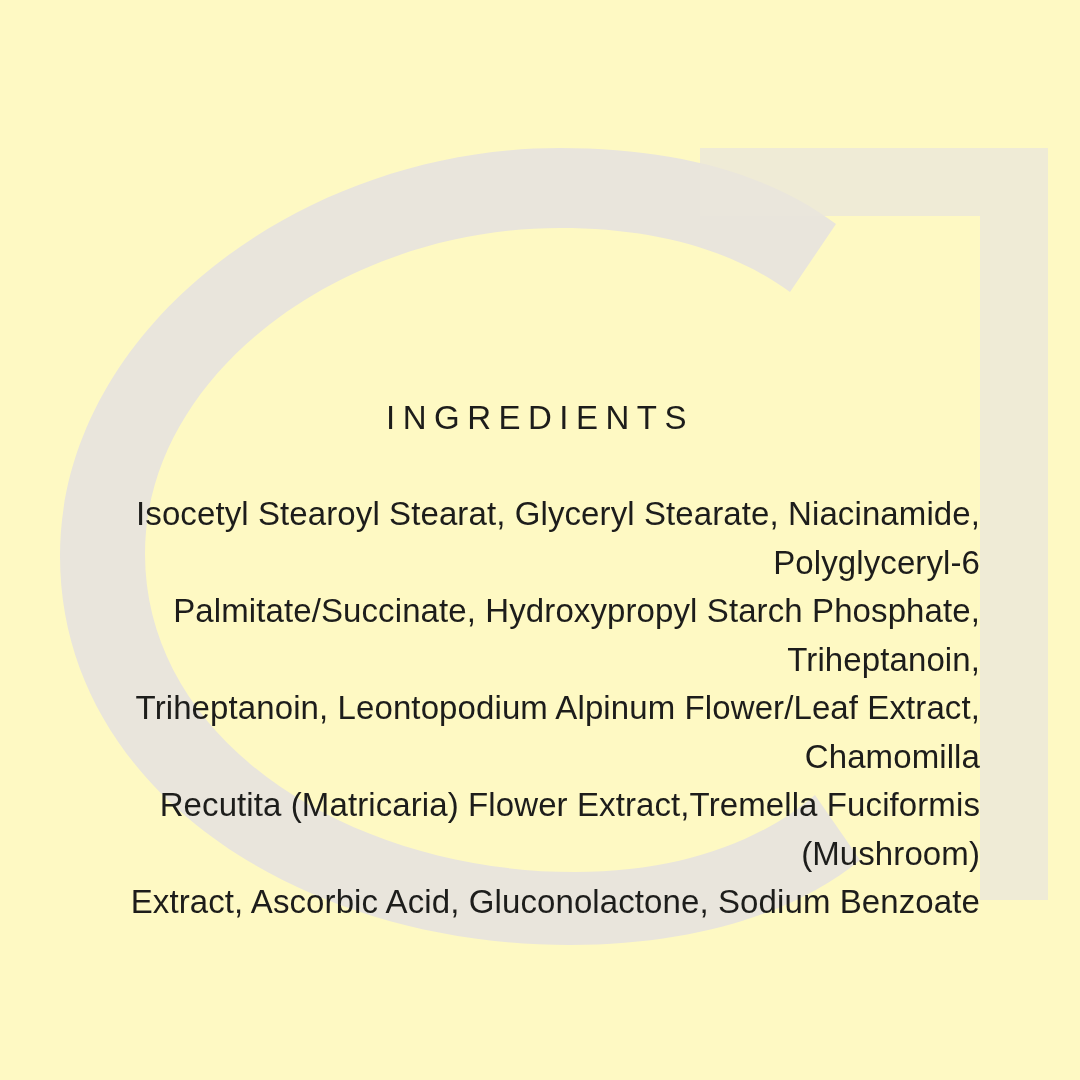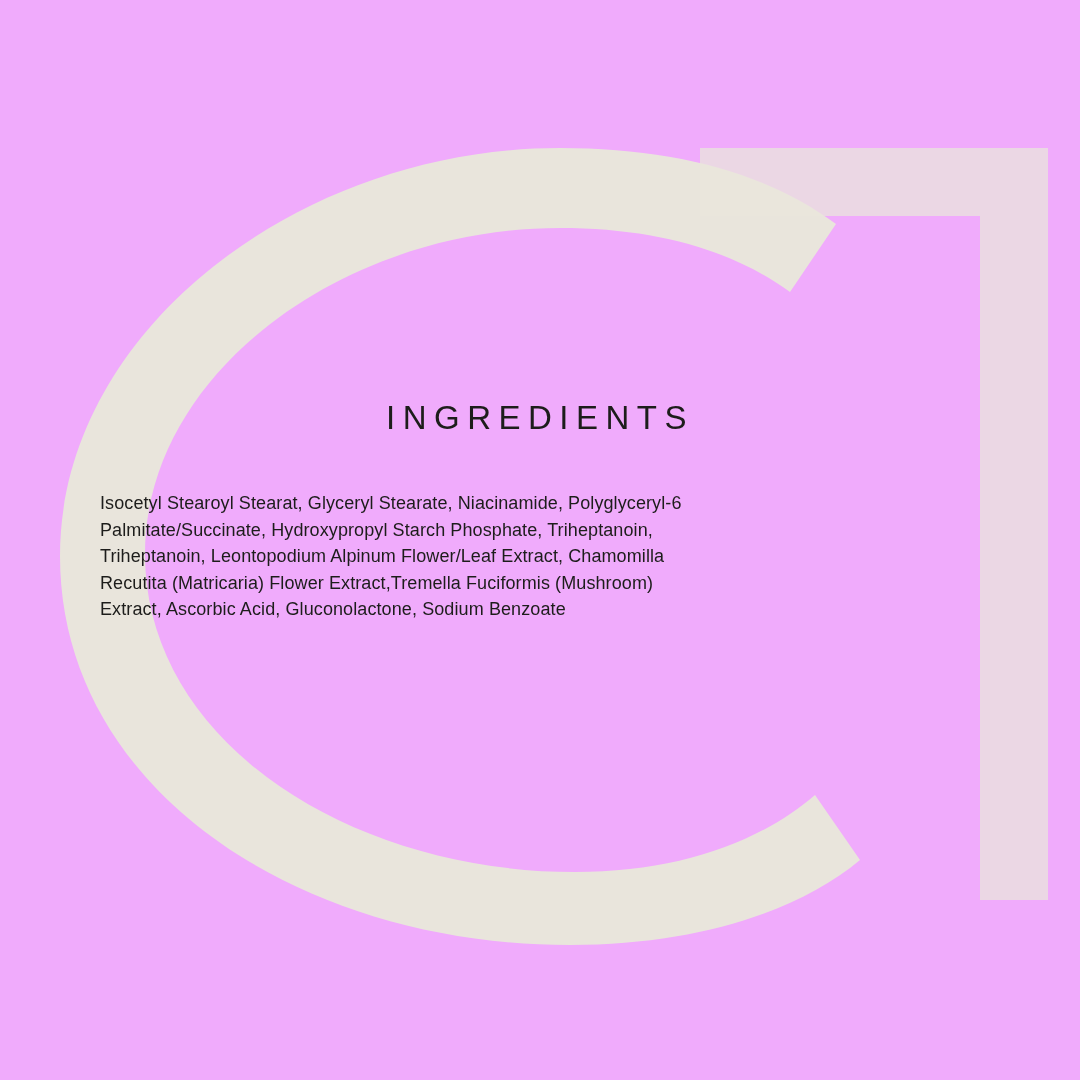--- a/index.html
+++ b/index.html
@@ -10,21 +10,21 @@
     width: 1080px;
     height: 1080px;
     background: #f0ede6;
     font-family: "Liberation Sans", sans-serif;
     overflow: hidden;
   }
   .canvas {
     position: relative;
     width: 1080px;
     height: 1080px;
-    background: #f0abfc;
+    background: #fef9c3;
     overflow: hidden;
   }
 
   
   .watermark {
     position: absolute;
     inset: 0;
     pointer-events: none;
   }
   .watermark svg {
@@ -49,22 +49,22 @@
     letter-spacing: 7.5px;
     color: #1d1d1b;
     font-weight: 400;
     text-align: center;
     line-height: 1.1;
   }
 
   .ingredients-body {
     margin-top: 32px;
     width: 880px;
-    text-align: left;
-    font-size: 18px;
+    text-align: right;
+    font-size: 33px;
     line-height: 1.47;
     color: #1d1d1b;
     font-weight: 400;
     letter-spacing: 0.1px;
     white-space: pre-line;
   }
 </style>
 </head>
 <body>
 

